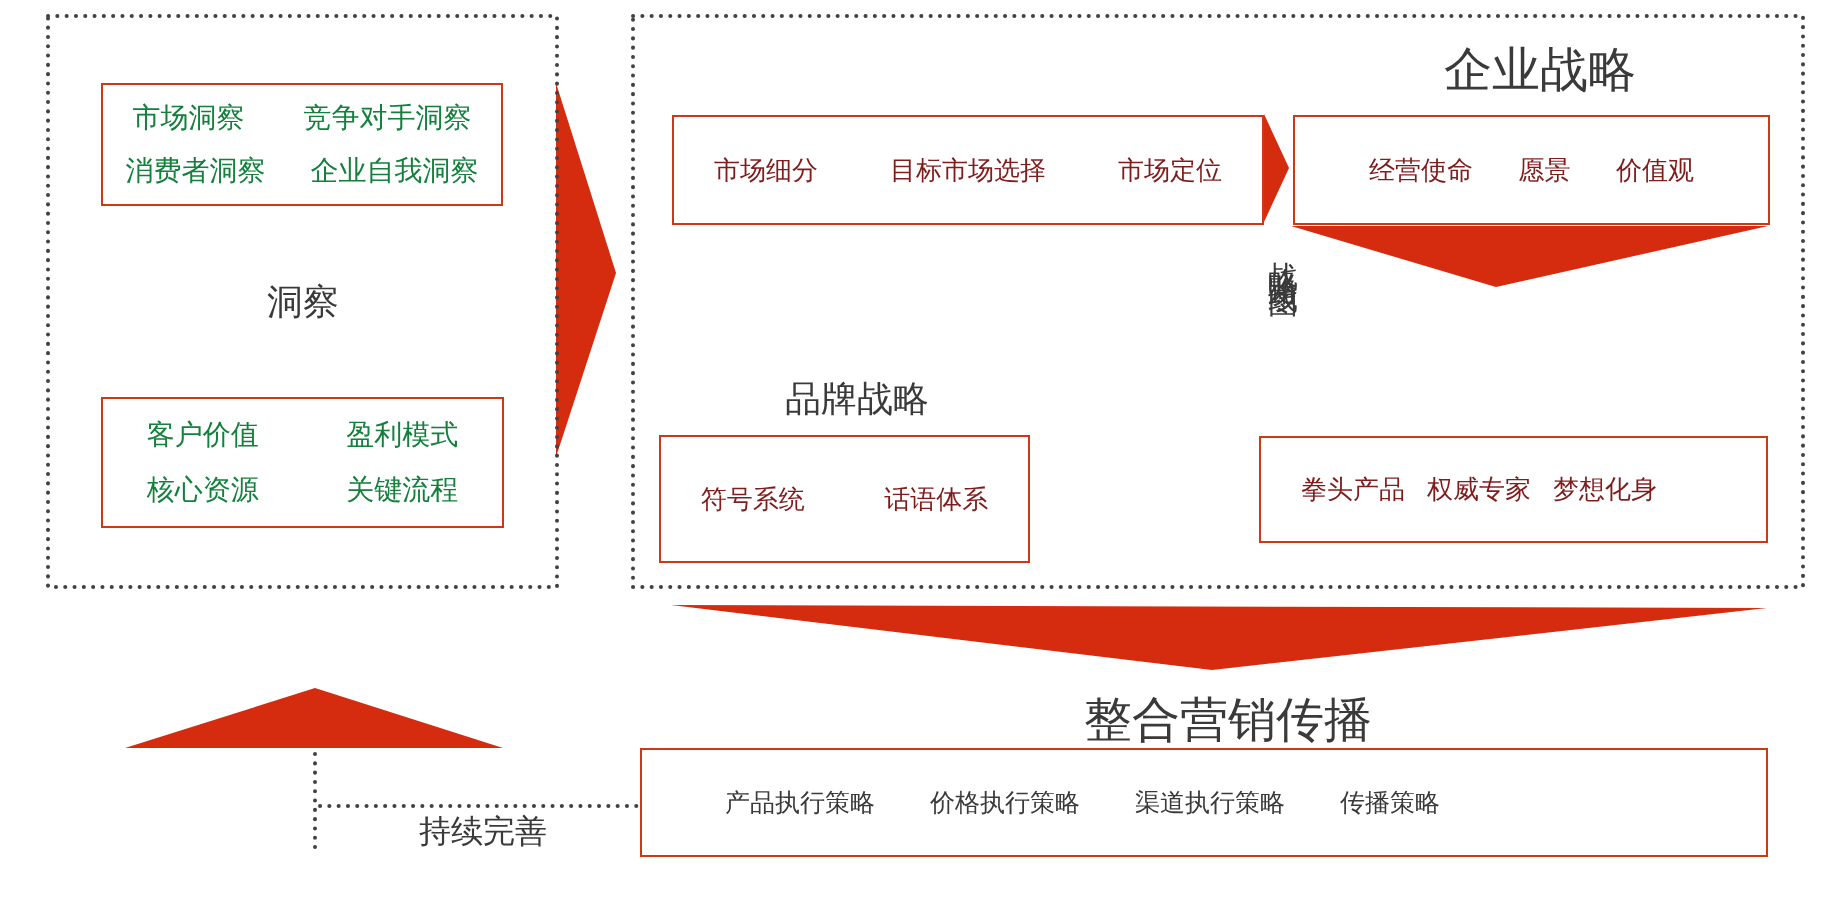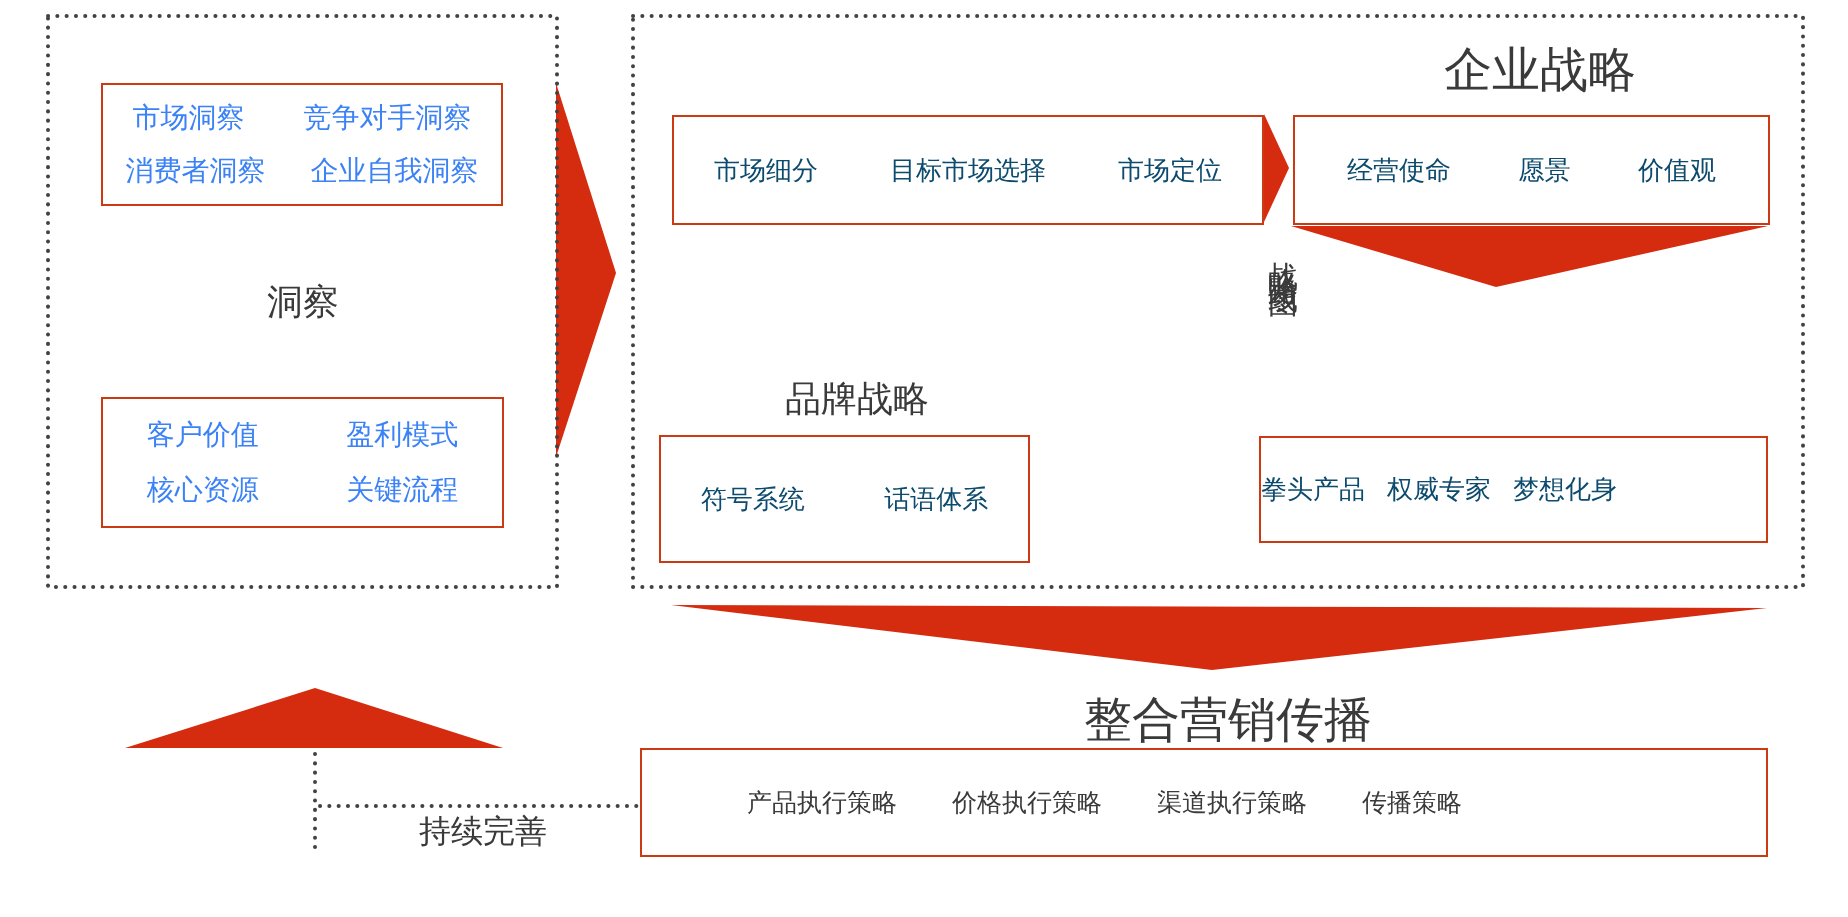--- a/index.html
+++ b/index.html
@@ -2,22 +2,22 @@
 <html><head>
 <meta charset="utf-8">
 <style>
   html,body{margin:0;padding:0;background:#ffffff;}
   body{font-family:"DejaVu Sans","Liberation Sans",sans-serif;color:#3a3a3a;}
   #canvas{position:relative;width:1848px;height:917px;background:#ffffff;overflow:hidden;}
   #shape-layer{position:absolute;left:0;top:0;width:1848px;height:917px;}
   .rbox{position:absolute;border:2px solid #cb3a12;background:#ffffff;box-sizing:border-box;}
   .row2box{display:flex;flex-direction:column;justify-content:space-evenly;}
   .lblrow{display:flex;justify-content:space-around;align-items:center;}
-  .lbl{font-size:28px;color:#3b82f6;white-space:nowrap;}
-  .lbl-sm{font-size:26px;color:#0c4a6e;white-space:nowrap;}
+  .lbl{font-size:28px;color:#15803d;white-space:nowrap;}
+  .lbl-sm{font-size:26px;color:#7f1d1d;white-space:nowrap;}
   .lbl-xs{font-size:25px;color:#3a3a3a;white-space:nowrap;}
   .hrow{display:flex;align-items:center;box-sizing:border-box;height:100%;}
   .between{justify-content:space-between;}
   .title{position:absolute;text-align:center;font-weight:400;white-space:nowrap;}
   .t38{font-size:48px;}
   .t36{font-size:36px;}
   .t32{font-size:32px;}
   #product-box{display:flex;flex-direction:column;justify-content:space-evenly;align-items:center;z-index:3;}
   #roadmap-label{position:absolute;writing-mode:vertical-rl;text-orientation:upright;
     font-size:30px;letter-spacing:7px;color:#3a3a3a;white-space:nowrap;}
@@ -70,51 +70,51 @@
 
   <div class="rbox" style="left:672px;top:115px;width:592px;height:110px;">
     <div class="hrow between" style="padding:0 40px;">
       <span class="lbl-sm">市场细分</span>
       <span class="lbl-sm">目标市场选择</span>
       <span class="lbl-sm">市场定位</span>
     </div>
   </div>
 
   <div class="rbox" style="left:1293px;top:115px;width:477px;height:110px;">
-    <div class="hrow between" style="padding:0 52px;">
+    <div class="hrow between" style="padding:0 74px;">
       <span class="lbl-sm">经营使命</span>
       <span class="lbl-sm">愿景</span>
       <span class="lbl-sm">价值观</span>
     </div>
   </div>
 
   <div class="title t36" style="left:707px;top:375px;width:300px;">品牌战略</div>
 
   <div class="rbox" style="left:659px;top:435px;width:371px;height:128px;z-index:1;">
     <div class="lblrow" style="height:100%;">
       <span class="lbl-sm">符号系统</span>
       <span class="lbl-sm">话语体系</span>
     </div>
   </div>
 
 
   <div id="roadmap-label" style="left:1262px;top:238px;height:200px;">战略路线图</div>
 
   <div class="rbox" style="left:1259px;top:436px;width:509px;height:107px;z-index:1;">
-    <div class="hrow" style="gap:22px;">
+    <div class="hrow" style="padding-left:40px;gap:22px;">
       <span class="lbl-sm">拳头产品</span>
       <span class="lbl-sm">权威专家</span>
       <span class="lbl-sm">梦想化身</span>
     </div>
   </div>
 
   <div class="title t38" style="left:1028px;top:688px;width:400px;">整合营销传播</div>
 
   <div class="rbox" style="left:640px;top:748px;width:1128px;height:109px;">
-    <div class="hrow" style="padding-left:105px;gap:55px;">
+    <div class="hrow" style="padding-left:83px;gap:55px;">
       <span class="lbl-xs">产品执行策略</span>
       <span class="lbl-xs">价格执行策略</span>
       <span class="lbl-xs">渠道执行策略</span>
       <span class="lbl-xs">传播策略</span>
     </div>
   </div>
 
   <div class="title t32" style="left:383px;top:810px;width:200px;">持续完善</div>
 
 </div>

